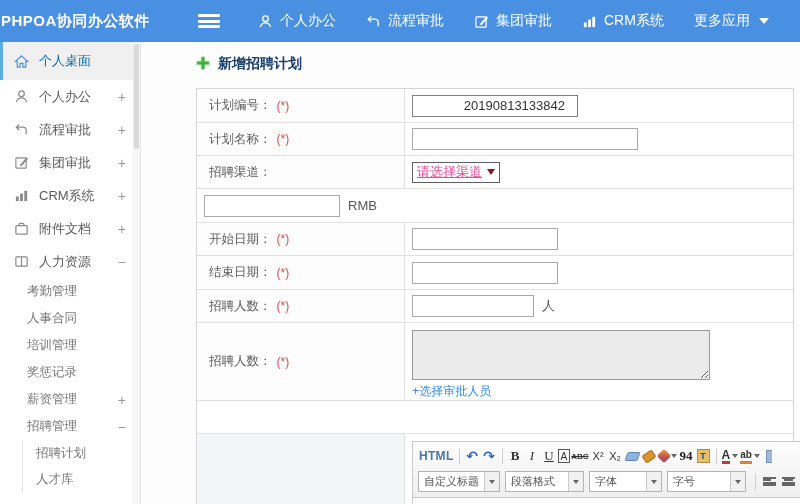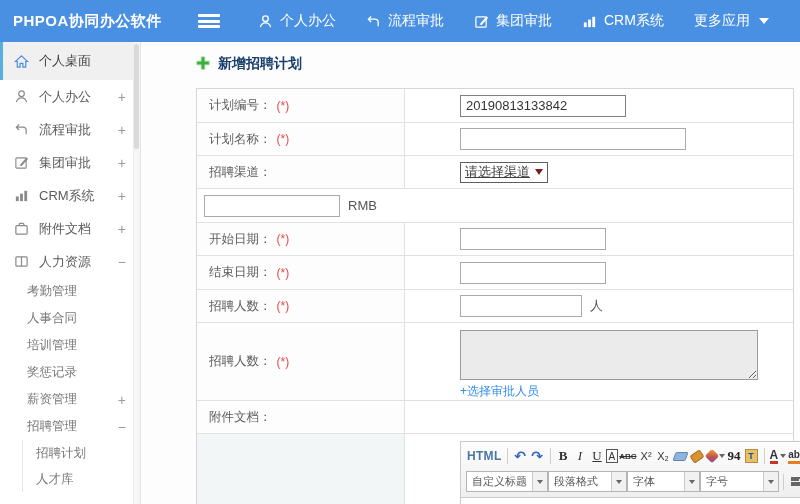--- a/index.html
+++ b/index.html
@@ -2,74 +2,74 @@
 <html><head>
 <meta charset="utf-8">
 <style>
   html,body{margin:0;padding:0;width:800px;height:504px;overflow:hidden;
     font-family:"Liberation Sans","DejaVu Sans",sans-serif;background:#fff;}
   *{box-sizing:border-box;}
 
   
   .topbar{position:absolute;top:0;left:0;width:800px;height:42px;background:#4a90e2;
     display:flex;align-items:center;color:#fff;}
-  .logo{width:172px;padding-left:13px;font-size:15px;font-weight:bold;letter-spacing:.5px;}
+  .logo{width:172px;padding-left:1px;font-size:15px;font-weight:bold;letter-spacing:.5px;}
   .burger{width:22px;height:14px;margin-left:26px;display:flex;flex-direction:column;
     justify-content:space-between;cursor:pointer;}
   .burger i{display:block;height:3px;background:#fff;border-radius:1px;}
   .nav{display:flex;align-items:center;margin-left:38px;font-size:14px;}
   .nav-item{display:flex;align-items:center;gap:7px;margin-right:30px;cursor:pointer;white-space:nowrap;}
   .nav-item svg{display:block;}
   .caret-down{width:0;height:0;border-left:5px solid transparent;border-right:5px solid transparent;
     border-top:6px solid #fff;margin-left:2px;}
 
   
   .sidebar{position:absolute;top:42px;left:0;width:141px;bottom:0;background:#fff;
     border-right:1px solid #e2e2e2;}
   .scrollstrip{position:absolute;right:0;top:0;bottom:0;width:7px;background:#f6f6f6;border-left:1px solid #ededed;}
   .scrollthumb{position:absolute;right:1px;top:2px;width:5px;height:105px;background:#d9d9d9;border-radius:3px;}
   .s-item{display:flex;align-items:center;height:33px;padding:0 14px 0 14px;color:#5b5b5b;
     font-size:13px;cursor:pointer;}
   .s-item .ico{width:17px;margin-right:8px;color:#8a8a8a;display:flex;align-items:center;}
   .s-item .exp{margin-left:auto;color:#9a9a9a;font-size:14px;font-weight:400;}
-  .s-item.active{height:38px;background:#f0f0f0;border-left:3px solid #58aede;padding-left:11px;color:#404040;}
+  .s-item.active{height:38px;background:#f0f0f0;border-left:3px solid #58aede;padding-left:11px;color:#0369a1;}
   .s-item.active .ico{color:#4a90e2;}
   .s-sub{display:flex;align-items:center;height:27px;padding:0 14px 0 27px;color:#787878;font-size:12.5px;cursor:pointer;}
   .s-sub .exp{margin-left:auto;color:#9a9a9a;font-size:14px;}
   .s-sub2-wrap{margin-left:22px;border-left:1px solid #e4e4e4;}
   .s-sub2{display:flex;align-items:center;height:26px;padding-left:13px;color:#787878;font-size:12.5px;cursor:pointer;}
 
   
   .content{position:absolute;top:42px;left:142px;right:0;bottom:0;background:#fdfdfd;}
   .page-title{position:absolute;top:13px;left:54px;display:flex;align-items:center;gap:8px;
     color:#1b3f6d;font-size:14px;font-weight:bold;}
   .plus-ico{display:block;}
 
   .form-table{position:absolute;top:46px;left:54px;width:598px;border:1px solid #d6d6d6;border-bottom:none;}
-  .frow{display:flex;border-bottom:1px solid #e1e1e1;background:#fff;gap:48px;}
+  .frow{display:flex;border-bottom:1px solid #e1e1e1;background:#fff;}
   .fcell-l{width:208px;border-right:1px solid #e1e1e1;display:flex;align-items:center;
     padding-left:12px;font-size:12.5px;color:#5c5c5c;background:#fdfdfd;flex-shrink:0;}
   .req{color:#e24c4c;margin-left:5px;font-size:12px;}
   .fcell-r{flex:1;display:flex;align-items:center;padding-left:7px;font-size:12.5px;color:#555;}
   .h34{height:34px}.h33{height:33px}
-  .txt-input{height:22px;border:1px solid #a9a9a9;font-size:13px;color:#333;padding:2px 5px;
-    font-family:"Liberation Sans","DejaVu Sans",sans-serif;background:#fff;}
+  .txt-input{height:22px;border:1px solid #a9a9a9;font-size:13px;color:#333;padding:2px 12px;
+    font-family:"Liberation Sans","DejaVu Sans",sans-serif;background:#fff;text-align:right;}
   .suffix{margin-left:8px;color:#555;font-size:13px;}
   .link{color:#2f8ded;font-size:12px;text-decoration:none;cursor:pointer;}
 
   .sel{display:flex;align-items:center;height:21px;border:1px solid #5f5f5f;background:#fff;
     padding:0 4px;gap:5px;cursor:pointer;}
-  .sel .sel-txt{color:#404040;text-decoration:underline;font-size:13px;}
+  .sel .sel-txt{color:#ec4899;text-decoration:underline;font-size:13px;}
   .sel .sel-caret{width:0;height:0;border-left:4px solid transparent;border-right:4px solid transparent;
     border-top:6px solid #7a1f1f;}
 
   .row-approver{height:78px;}
   .row-approver .fcell-r{flex-direction:column;align-items:flex-start;justify-content:flex-start;padding-top:7px;}
   .approver-ta{width:298px;height:50px;background:#ebebeb;border:1px solid #9b9b9b;resize:both;}
-  .approver-link{margin-top:3px;}
+  .approver-link{margin-top:3px;font-family:Liberation Mono, monospace;}
 
   
   .row-editor{height:72px;border-bottom:none;}
   .row-editor .fcell-l{background:#f3f6f6;}
   .row-editor .fcell-r{align-items:flex-start;padding-top:7px;overflow:visible;}
   .ueditor{width:562px;}
   .tb{border:1px solid #c9c9c9;background:linear-gradient(#fdfdfd,#efefef);padding:2px 5px;}
   .tb-row{display:flex;align-items:center;height:24px;}
   .tb-row.second{height:27px;}
   .ti{min-width:17px;height:18px;display:flex;align-items:center;justify-content:center;
@@ -88,21 +88,21 @@
   .t-magic{width:10px;height:10px;background:linear-gradient(135deg,#e7a33a,#c0504d 60%,#7a58a0);border-radius:2px;transform:rotate(45deg);}
   .mini-caret{width:0;height:0;border-left:3px solid transparent;border-right:3px solid transparent;
     border-top:4px solid #666;margin-left:2px;}
   .t-quote{font-family:"Liberation Serif",serif;font-weight:bold;font-size:13px;color:#222;}
   .t-paste{width:13px;height:14px;background:#e8c06a;border:1px solid #b98c3a;color:#1d4f8f;
     font-size:9px;font-weight:bold;display:flex;align-items:center;justify-content:center;}
   .t-fontcolor{font-weight:bold;font-size:12px;border-bottom:3px solid #c0392b;line-height:12px;}
   .t-highlight{font-size:10px;font-weight:bold;border-bottom:3px solid #e67e22;line-height:12px;}
   .t-partial{width:6px;height:13px;background:#9db8d8;border:1px solid #6f8fb5;border-right:none;}
   .combo{display:flex;align-items:center;height:21px;border:1px solid #b5b5b5;background:#fff;
-    cursor:pointer;}
+    margin-right:5px;cursor:pointer;}
   .combo .ctxt{padding:0 5px;font-size:11px;color:#555;white-space:nowrap;}
   .combo .cdd{width:15px;align-self:stretch;border-left:1px solid #c9c9c9;background:#f1f1f1;
     display:flex;align-items:center;justify-content:center;}
   .c1 .ctxt{min-width:62px}.c2 .ctxt{min-width:62px}.c3 .ctxt{min-width:56px}.c4 .ctxt{min-width:62px}
   .al{width:15px;height:12px;display:flex;flex-direction:column;justify-content:space-between;
     padding:1px 1px;margin:0 2px;cursor:pointer;}
   .al i{display:block;height:2px;background:#666;}
   .al-left i:nth-child(2){width:65%;}
   .al-center i:nth-child(2){width:65%;margin:0 auto;}
   .al i{width:100%;}
@@ -352,23 +352,20 @@
         <span>招聘人数：</span>
         <span class="req">(*)</span>
       </div>
       <div class="fcell-r">
         <textarea class="approver-ta" readonly="" style=""></textarea>
         <a class="link approver-link">+选择审批人员</a>
       </div>
     </div>
 
     <div class="frow h33">
-      <div class="fcell-l">
-        <span>附件文档：</span>
-      </div>
     </div>
 
     <div class="frow row-editor">
       <div class="fcell-l"></div>
       <div class="fcell-r">
         <div class="ueditor">
           <div class="tb">
             <div class="tb-row">
               <span class="ti t-html">HTML</span>
               <span class="tsep"></span>

